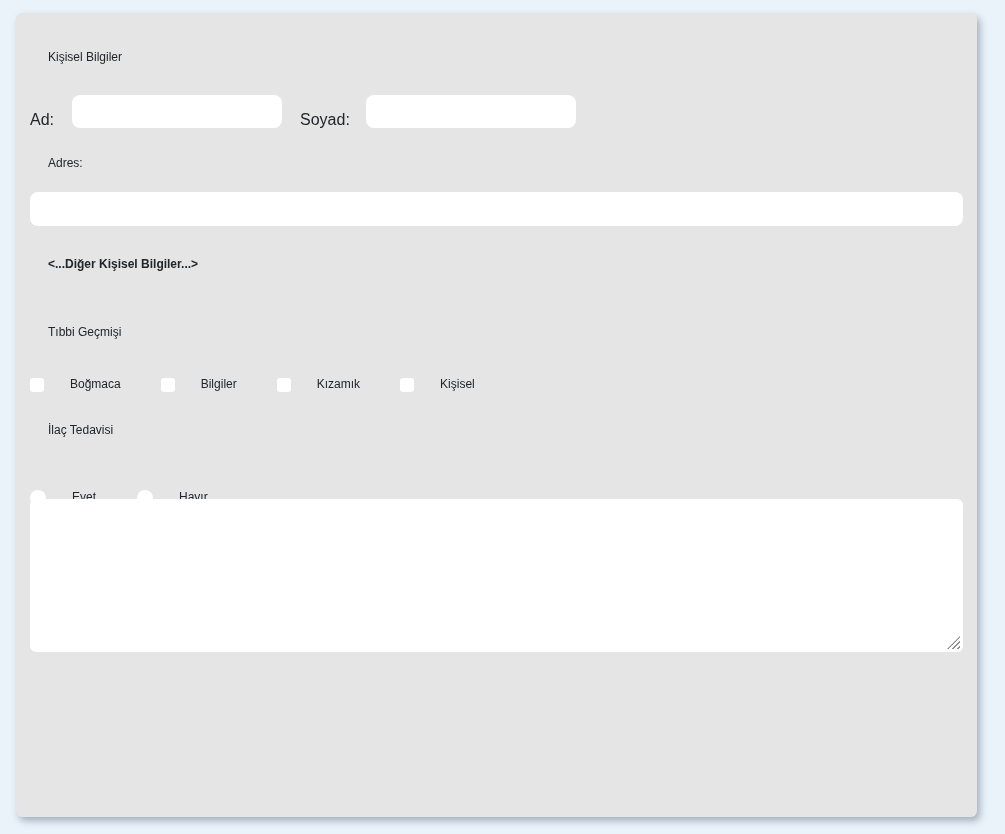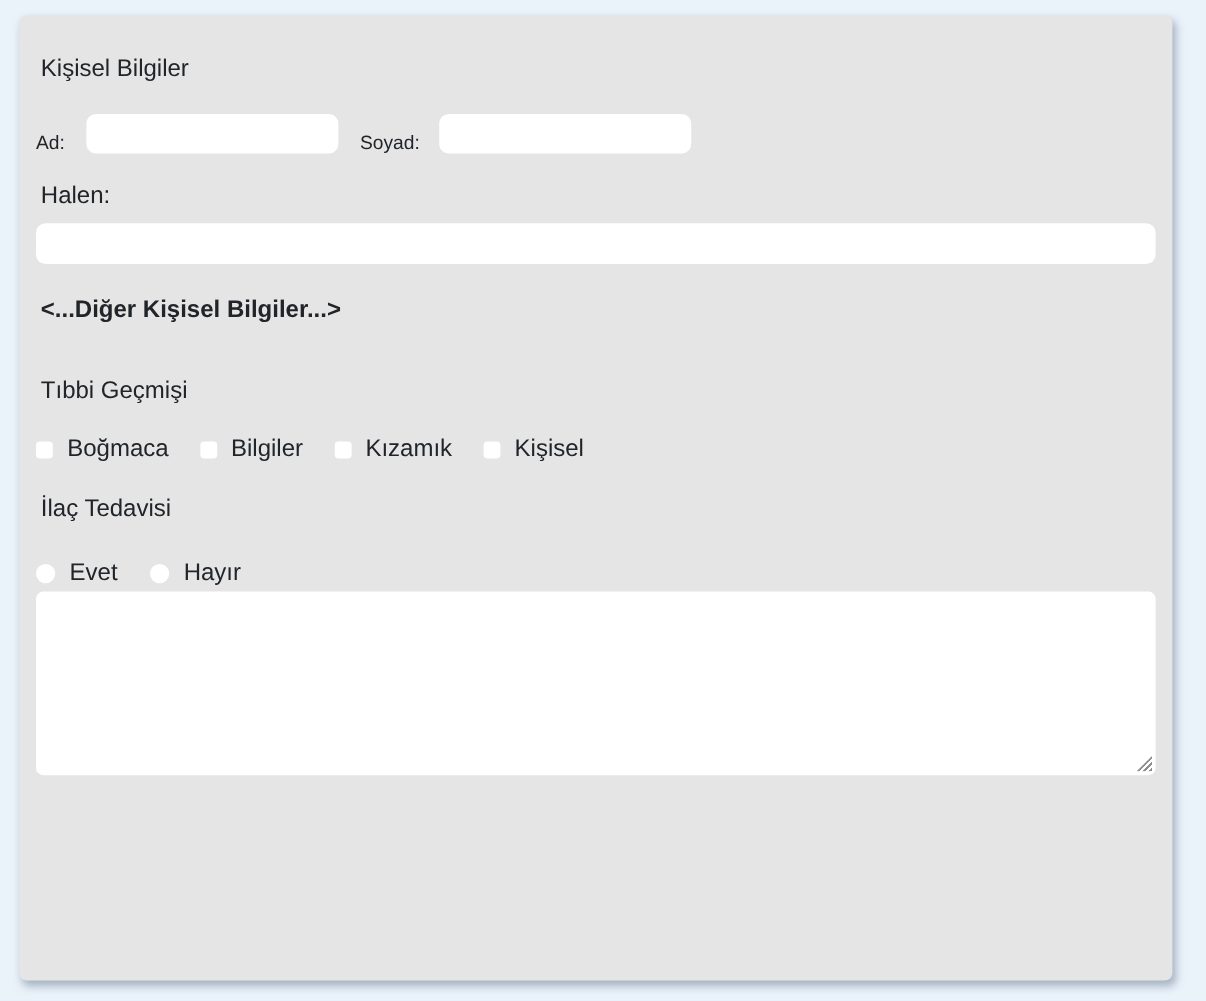--- a/index.html
+++ b/index.html
@@ -15,23 +15,23 @@
   .panel {
     position: absolute;
     left: 16px; top: 13px;
     width: 961px; height: 804px;
     background: #e5e5e5;
     border-radius: 6px;
     box-shadow: 3px 4px 7px rgba(108, 124, 145, 0.55);
     padding: 0 14px;
   }
   .txt {
-    margin: 4px;
+    margin: 18px;
     line-height: 21px;
-    font-size: 20px;
+    font-size: 12px;
     color: #212529;
   }
   .section-title  { margin-top: 34px; }
   .names-row {
     margin-top: 27px;
     display: flex;
     align-items: center;
     height: 33px;
   }
   .field-label { line-height: 21px; margin-top: 16px; }
@@ -55,21 +55,21 @@
     border-radius: 8px;
     background: #ffffff;
     font-family: inherit; font-size: 16px; color: #212529;
     padding: 0 10px;
   }
   .other-info { margin-top: 28px; font-weight: bold; }
   .medical-title { margin-top: 47px; }
   .check-row {
     margin-top: 31px;
     display: flex;
-    align-items: flex-end;
+    align-items: center;
     gap: 22px;
     height: 21px;
   }
   .check-item {
     display: flex;
     align-items: center;
     gap: 8px;
   }
   input[type="checkbox"] {
     appearance: none;
@@ -140,21 +140,21 @@
 
   <p class="txt section-title">Kişisel Bilgiler</p>
 
   <div class="names-row">
     <label class="field-label">Ad:</label>
     <input class="input-small gap-a" type="text" value="" style="">
     <label class="field-label gap-b">Soyad:</label>
     <input class="input-small gap-c" type="text" value="" style="">
   </div>
 
-  <p class="txt address-label">Halen:</p>
+  <p class="txt address-label">Adres:</p>
   <input class="input-wide" type="text" value="" style="">
 
   <p class="txt other-info">&lt;...Diğer Kişisel Bilgiler...&gt;</p>
 
   <p class="txt medical-title">Tıbbi Geçmişi</p>
 
   <div class="check-row">
     <div class="check-item">
       <input type="checkbox" style="">
       <span class="txt">Boğmaca</span>

